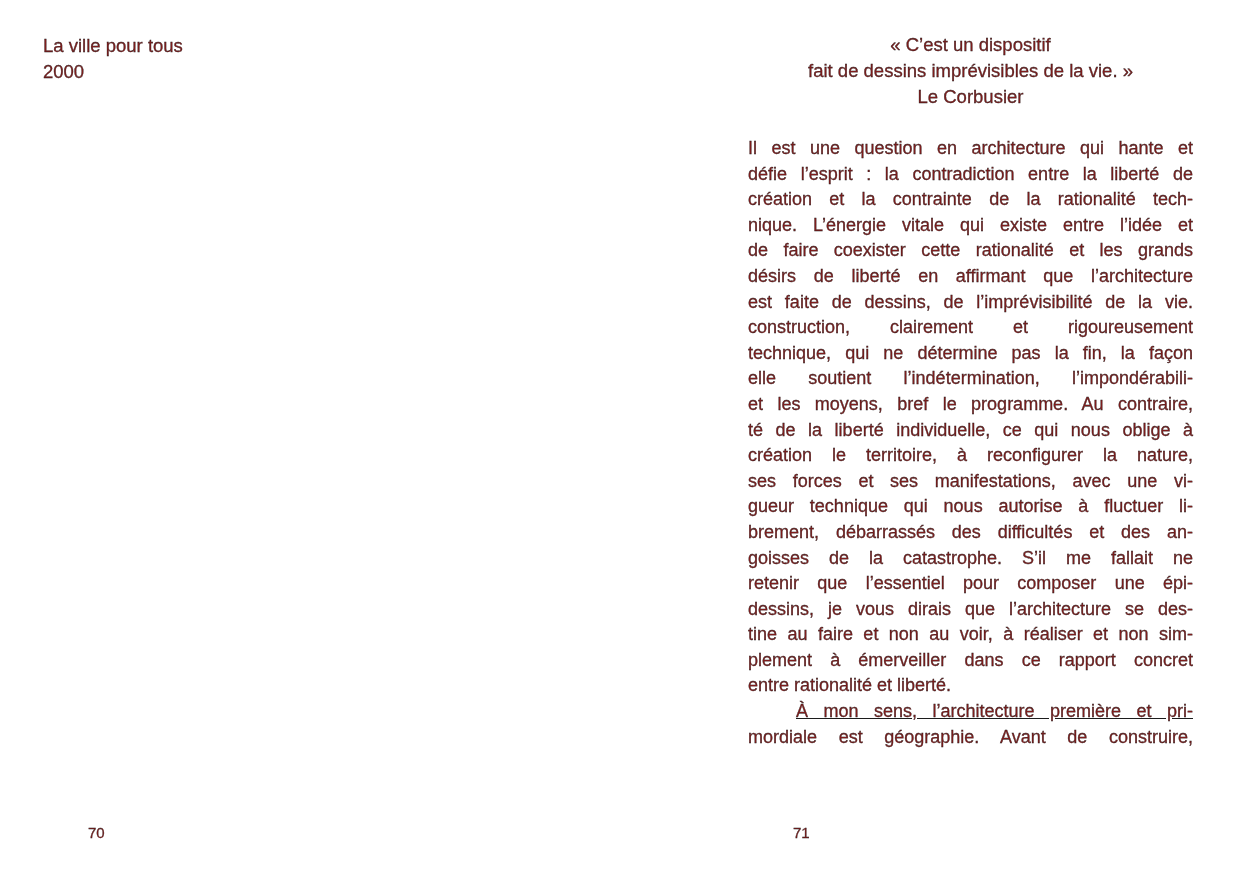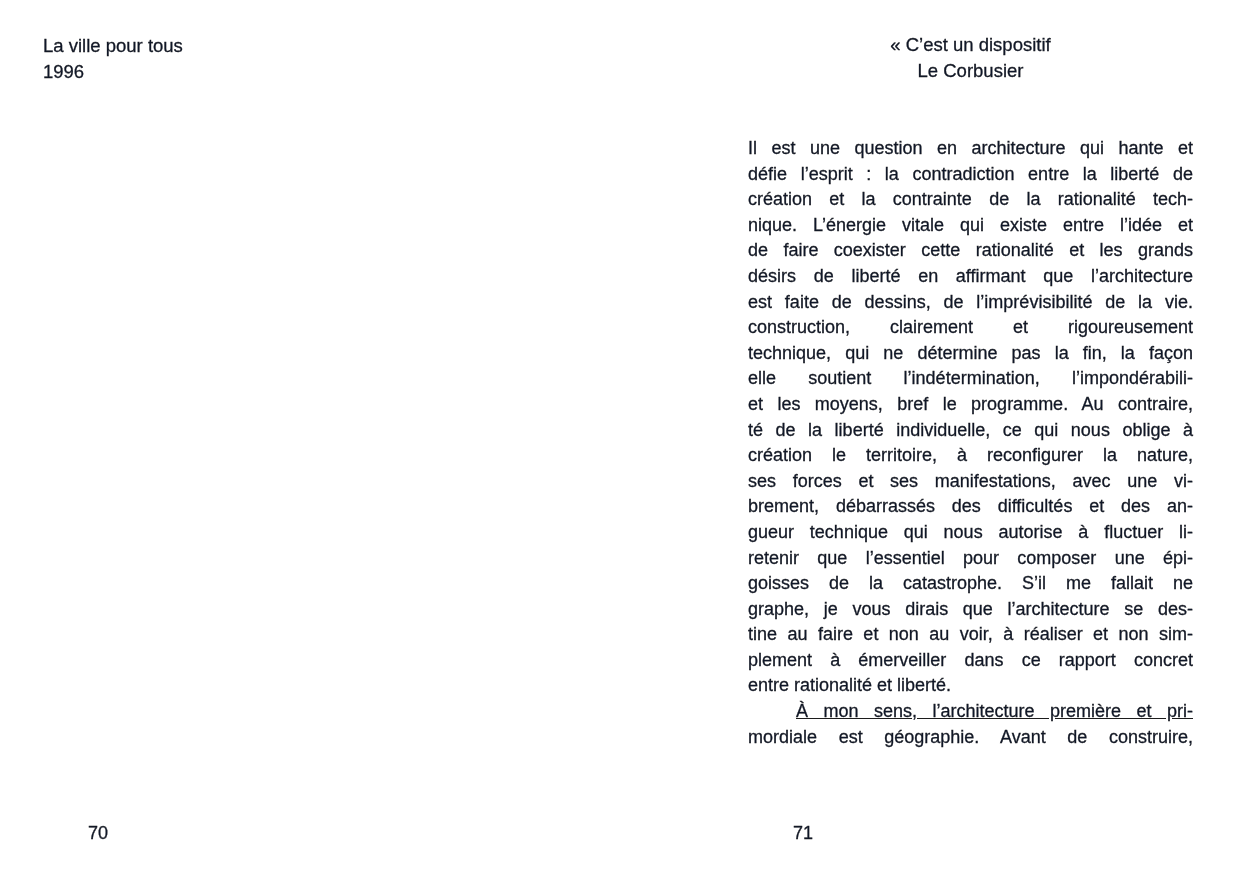--- a/index.html
+++ b/index.html
@@ -7,21 +7,21 @@
     padding: 0;
     background: #ffffff;
   }
   .spread {
     position: relative;
     width: 1240px;
     height: 886px;
     background: #ffffff;
     overflow: hidden;
     font-family: "Liberation Sans", "DejaVu Sans", sans-serif;
-    color: #0f172a;
+    color: #7f1d1d;
     -webkit-text-stroke: 0.3px #1c1c1c;
   }
   .running-head {
     position: absolute;
     left: 43px;
     top: 33px;
     font-size: 18.5px;
     line-height: 26px;
     white-space: nowrap;
   }
@@ -50,65 +50,66 @@
   .bl-end {
     text-align-last: left;
   }
   .bl-indent {
     padding-left: 48px;
     text-decoration: underline;
   }
   .folio {
     position: absolute;
     top: 821px;
-    font-size: 18px;
+    font-size: 15px;
     line-height: 24px;
   }
   .folio-left  { left: 88px; }
   .folio-right { left: 793px; }
 </style>
 </head>
 <body>
 
 <div class="spread">
 
   <section>
     <header class="running-head">
       <div>La ville pour tous</div>
-      <div>1996</div>
+      <div>2000</div>
     </header>
     <div class="folio folio-left">70</div>
   </section>
 
   <section>
     <blockquote class="epigraph">
       <div>« C’est un dispositif</div>
+      <div>fait de dessins imprévisibles de la vie. »</div>
       <div>Le Corbusier</div>
     </blockquote>
 
     <div class="body-text">
       <div class="bl">Il est une question en architecture qui hante et</div>
       <div class="bl">défie l’esprit : la contradiction entre la liberté de</div>
       <div class="bl">création et la contrainte de la rationalité tech-</div>
       <div class="bl">nique. L’énergie vitale qui existe entre l’idée et</div>
       <div class="bl">de faire coexister cette rationalité et les grands</div>
       <div class="bl">désirs de liberté en affirmant que l’architecture</div>
       <div class="bl">est faite de dessins, de l’imprévisibilité de la vie.</div>
       <div class="bl">construction, clairement et rigoureusement</div>
       <div class="bl">technique, qui ne détermine pas la fin, la façon</div>
       <div class="bl">elle soutient l’indétermination, l’impondérabili-</div>
       <div class="bl">et les moyens, bref le programme. Au contraire,</div>
       <div class="bl">té de la liberté individuelle, ce qui nous oblige à</div>
       <div class="bl">création le territoire, à reconfigurer la nature,</div>
       <div class="bl">ses forces et ses manifestations, avec une vi-</div>
+      <div class="bl">gueur technique qui nous autorise à fluctuer li-</div>
       <div class="bl">brement, débarrassés des difficultés et des an-</div>
-      <div class="bl">gueur technique qui nous autorise à fluctuer li-</div>
+      <div class="bl">goisses de la catastrophe. S’il me fallait ne</div>
       <div class="bl">retenir que l’essentiel pour composer une épi-</div>
-      <div class="bl">goisses de la catastrophe. S’il me fallait ne</div>
-      <div class="bl">graphe, je vous dirais que l’architecture se des-</div>
+      <div class="bl">dessins, je vous dirais que l’architecture se des-</div>
       <div class="bl">tine au faire et non au voir, à réaliser et non sim-</div>
       <div class="bl">plement à émerveiller dans ce rapport concret</div>
       <div class="bl bl-end">entre rationalité et liberté.</div>
       <div class="bl bl-indent">À mon sens, l’architecture première et pri-</div>
       <div class="bl">mordiale est géographie. Avant de construire,</div>
     </div>
 
     <div class="folio folio-right">71</div>
   </section>
 

